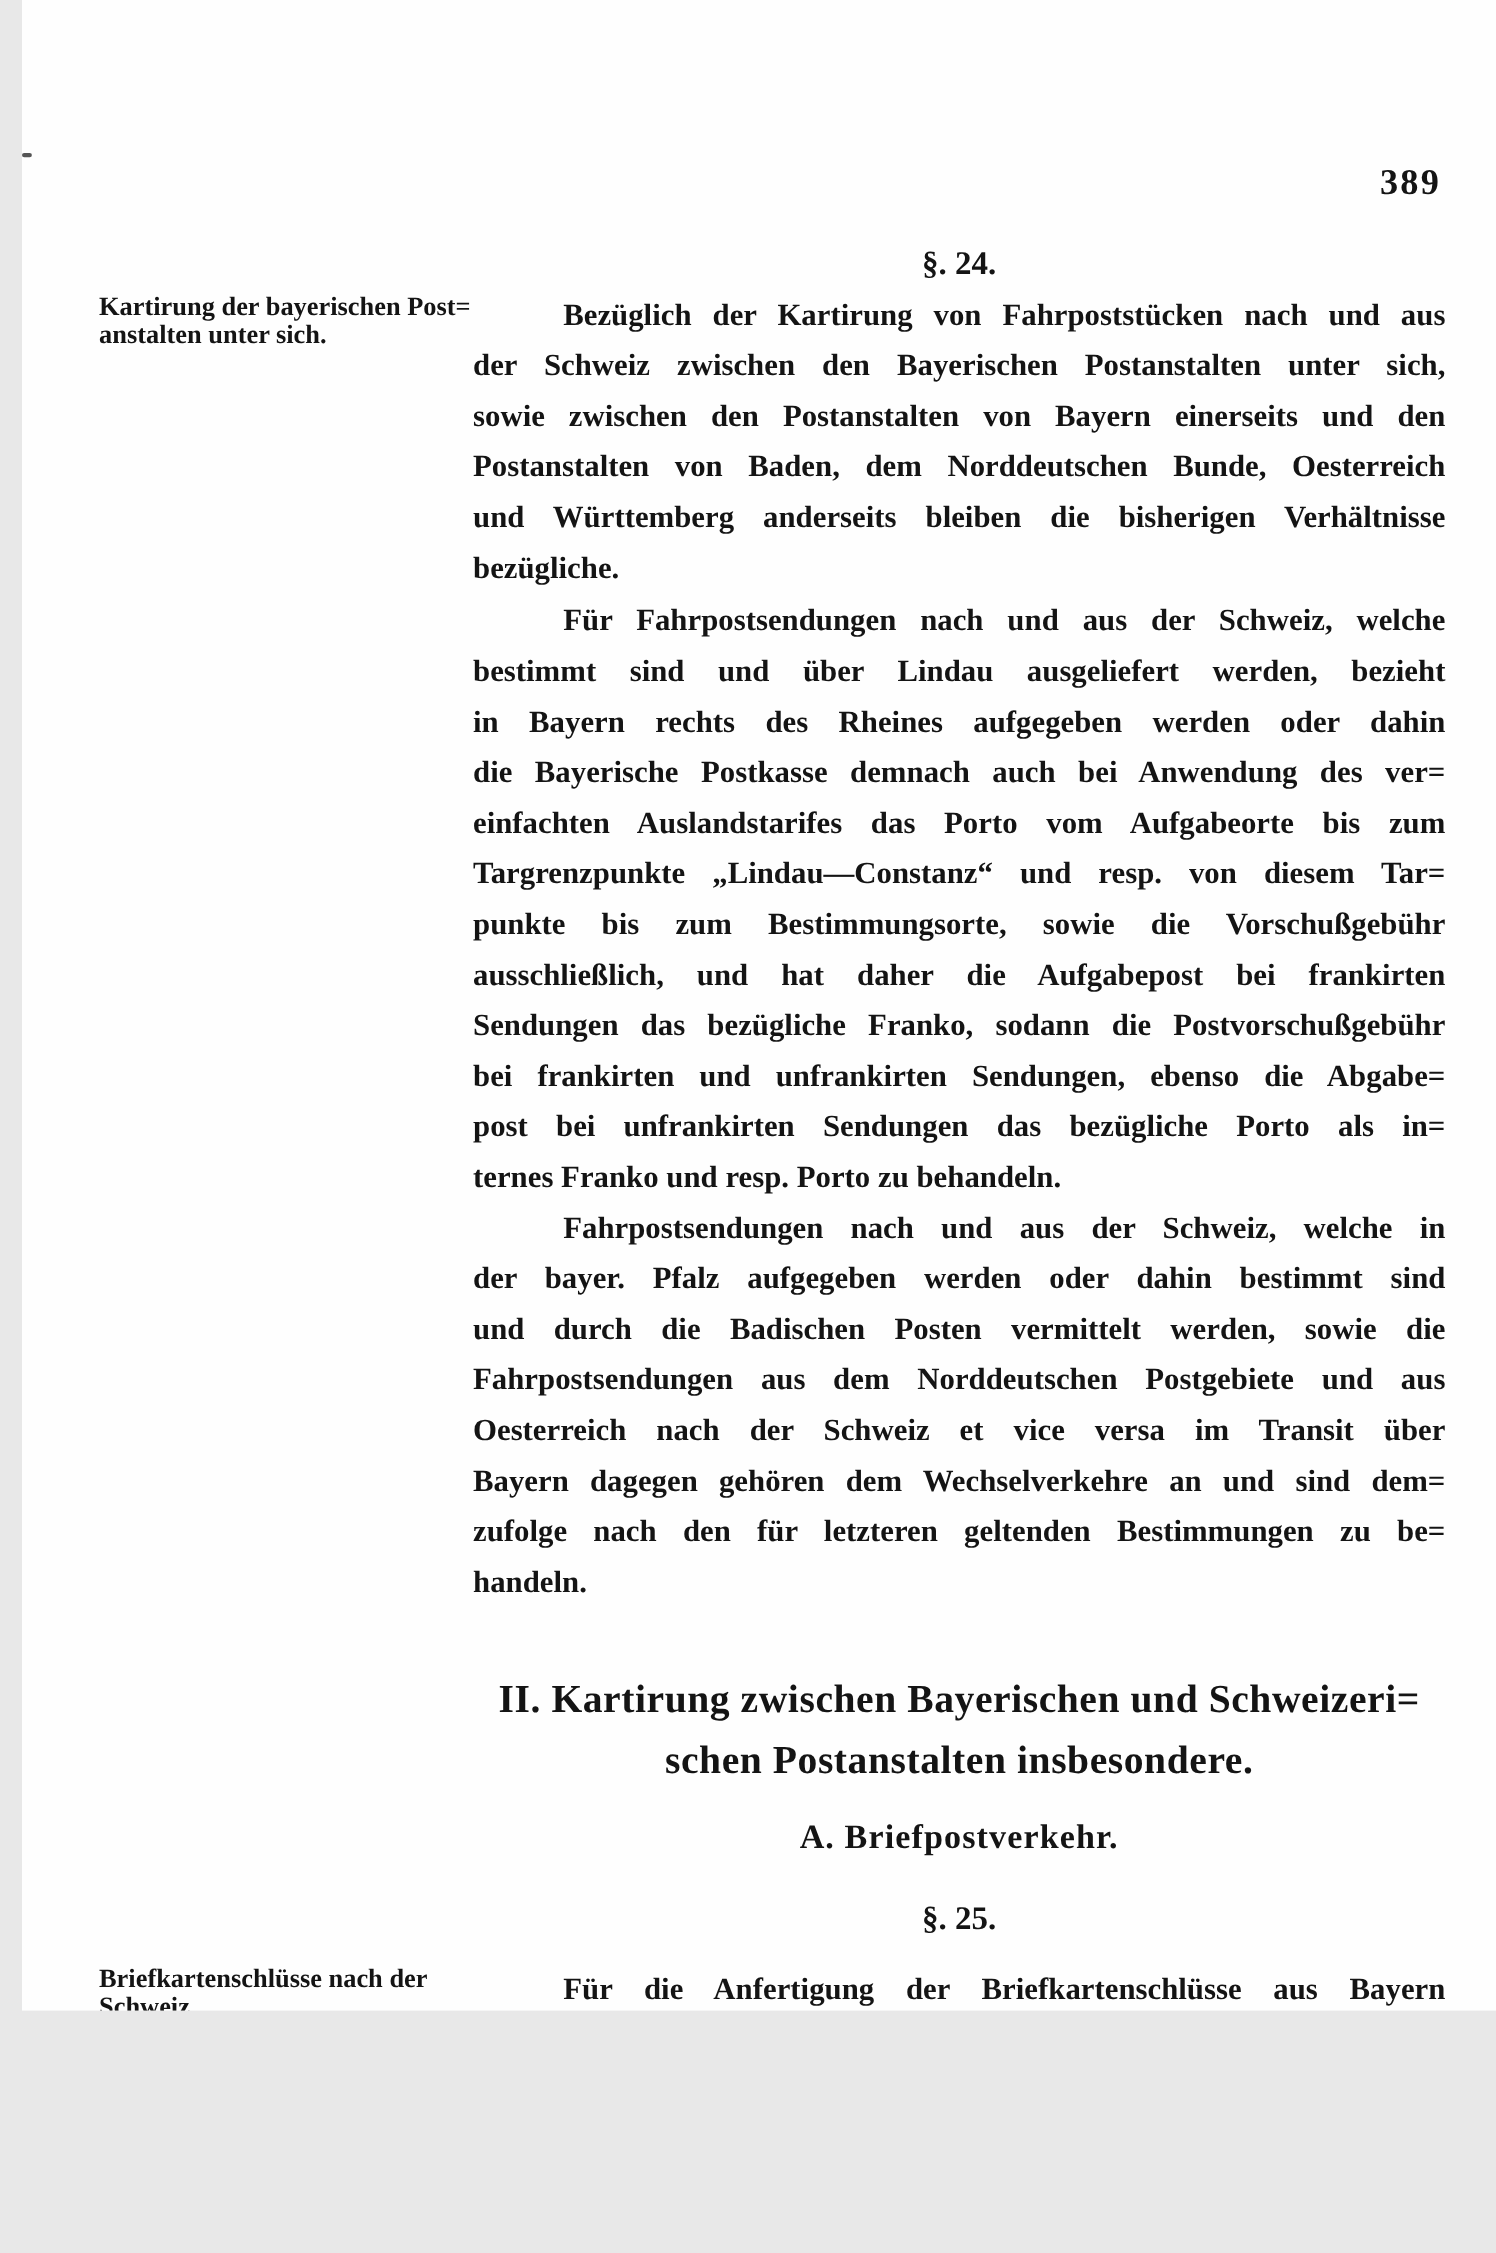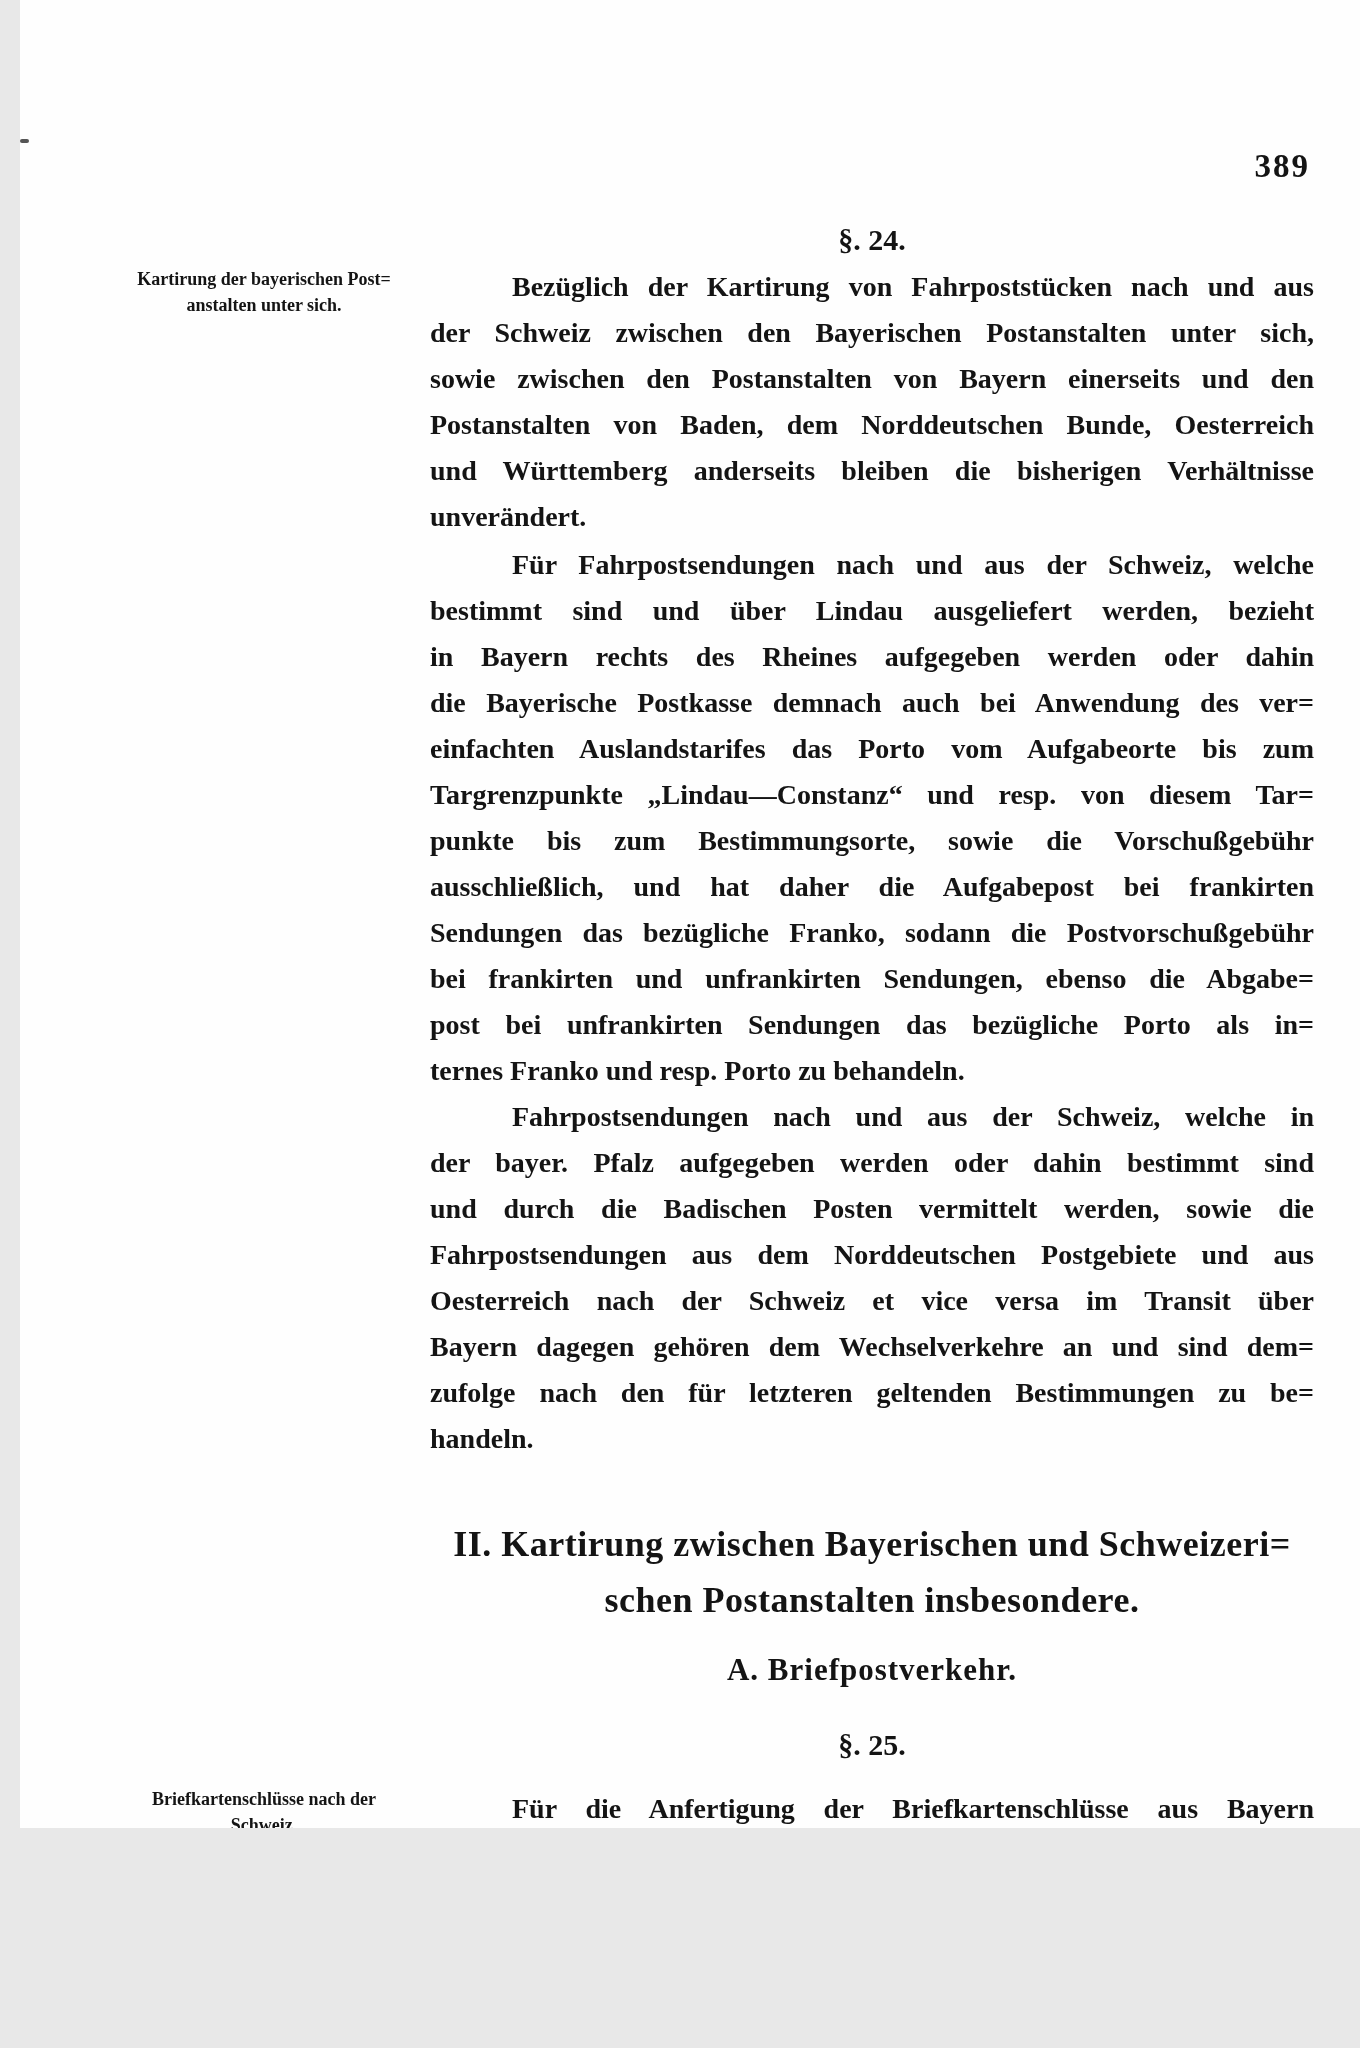--- a/index.html
+++ b/index.html
@@ -24,22 +24,22 @@
     width: 140px;
     text-align: right;
     font-size: 33px;
     font-weight: bold;
     letter-spacing: 2px;
   }
   .margin-note {
     position: absolute;
     left: 70px;
     width: 348px;
-    text-align: center;
-    font-size: 18px;
+    text-align: left;
+    font-size: 24px;
     line-height: 26px;
     font-weight: bold;
   }
   .margin-note.n1 { top: 266px; }
   .margin-note.n2 { top: 1786px; }
   .sec-heading {
     position: absolute;
     left: 410px;
     width: 884px;
     text-align: center;
@@ -105,21 +105,21 @@
   </div>
 
   <div class="sec-heading h24">§. 24.</div>
 
   <div class="para p1">
     <div class="line indent">Bezüglich der Kartirung von Fahrpoststücken nach und aus</div>
     <div class="line">der Schweiz zwischen den Bayerischen Postanstalten unter sich,</div>
     <div class="line">sowie zwischen den Postanstalten von Bayern einerseits und den</div>
     <div class="line">Postanstalten von Baden, dem Norddeutschen Bunde, Oesterreich</div>
     <div class="line">und Württemberg anderseits bleiben die bisherigen Verhältnisse</div>
-    <div class="line last">unverändert.</div>
+    <div class="line last">bezügliche.</div>
   </div>
 
   <div class="para p2">
     <div class="line indent">Für Fahrpostsendungen nach und aus der Schweiz, welche</div>
     <div class="line">bestimmt sind und über Lindau ausgeliefert werden, bezieht</div>
     <div class="line">in Bayern rechts des Rheines aufgegeben werden oder dahin</div>
     <div class="line">die Bayerische Postkasse demnach auch bei Anwendung des ver=</div>
     <div class="line">einfachten Auslandstarifes das Porto vom Aufgabeorte bis zum</div>
     <div class="line">Targrenzpunkte „Lindau—Constanz“ und resp. von diesem Tar=</div>
     <div class="line">punkte bis zum Bestimmungsorte, sowie die Vorschußgebühr</div>

